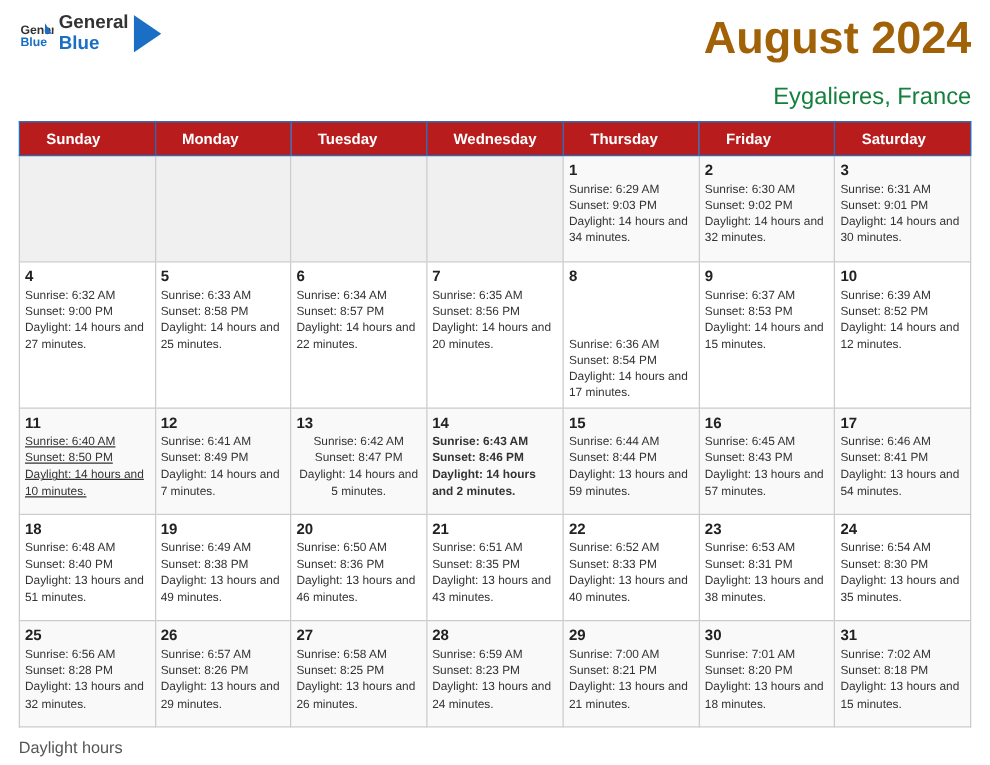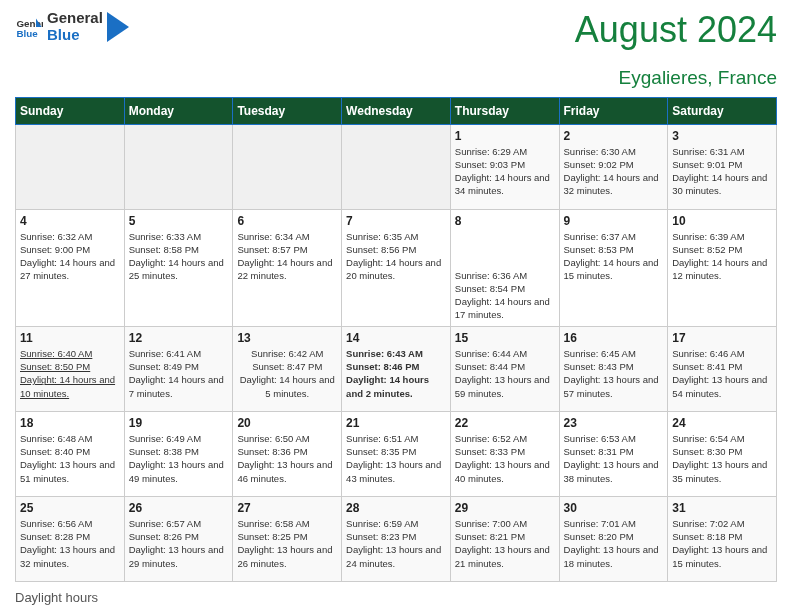--- a/index.html
+++ b/index.html
@@ -23,38 +23,38 @@
     }
     .logo-icon {
       width: 28px;
       height: 28px;
     }
     .title-area {
       text-align: right;
     }
     .month-year {
       font-size: 36px;
-      font-weight: normal;
-      color: #15803d;
+      font-weight: bold;
+      color: #a16207;
       line-height: 1.1;
     }
     .location {
       font-size: 19px;
       color: #15803d;
       margin-top: 17px;
     }
     .calendar {
       width: 100%;
       border-collapse: collapse;
       font-size: 10.5px;
     }
     .calendar th {
-      background: #14532d;
+      background: #b91c1c;
       color: #fff;
-      padding: 6px 4px;
+      padding: 6px 21px;
       text-align: left;
       font-weight: bold;
       font-size: 12px;
       border: 1px solid #1a6fc4;
     }
     .calendar td {
       border: 1px solid #ccc;
       vertical-align: top;
       padding: 4px 4px 4px 4px;
       width: calc(100% / 7);

